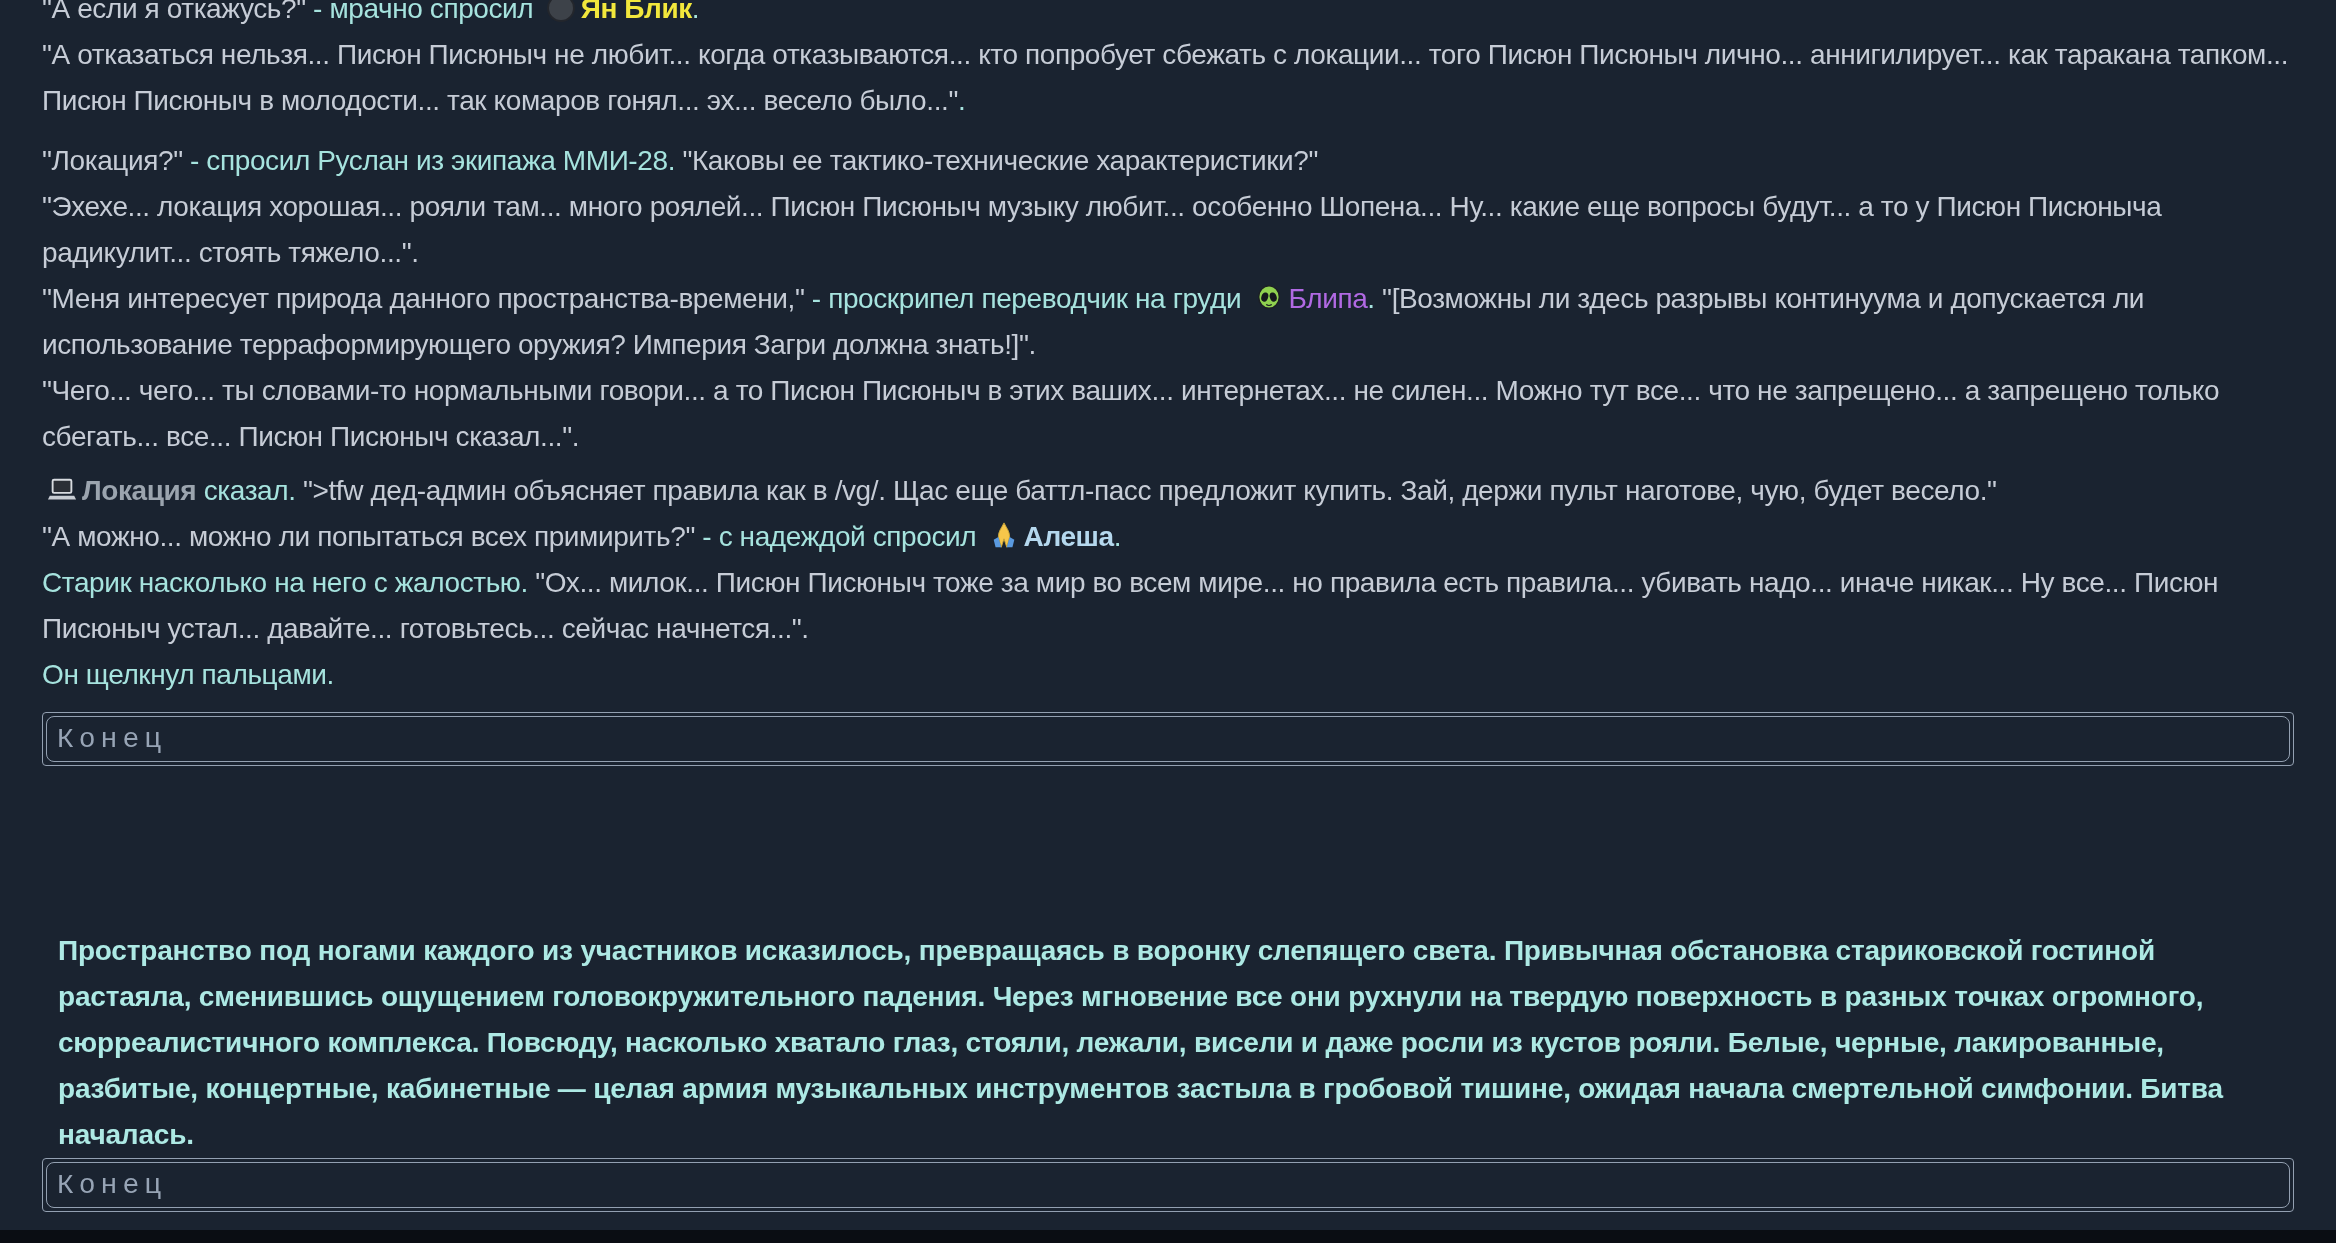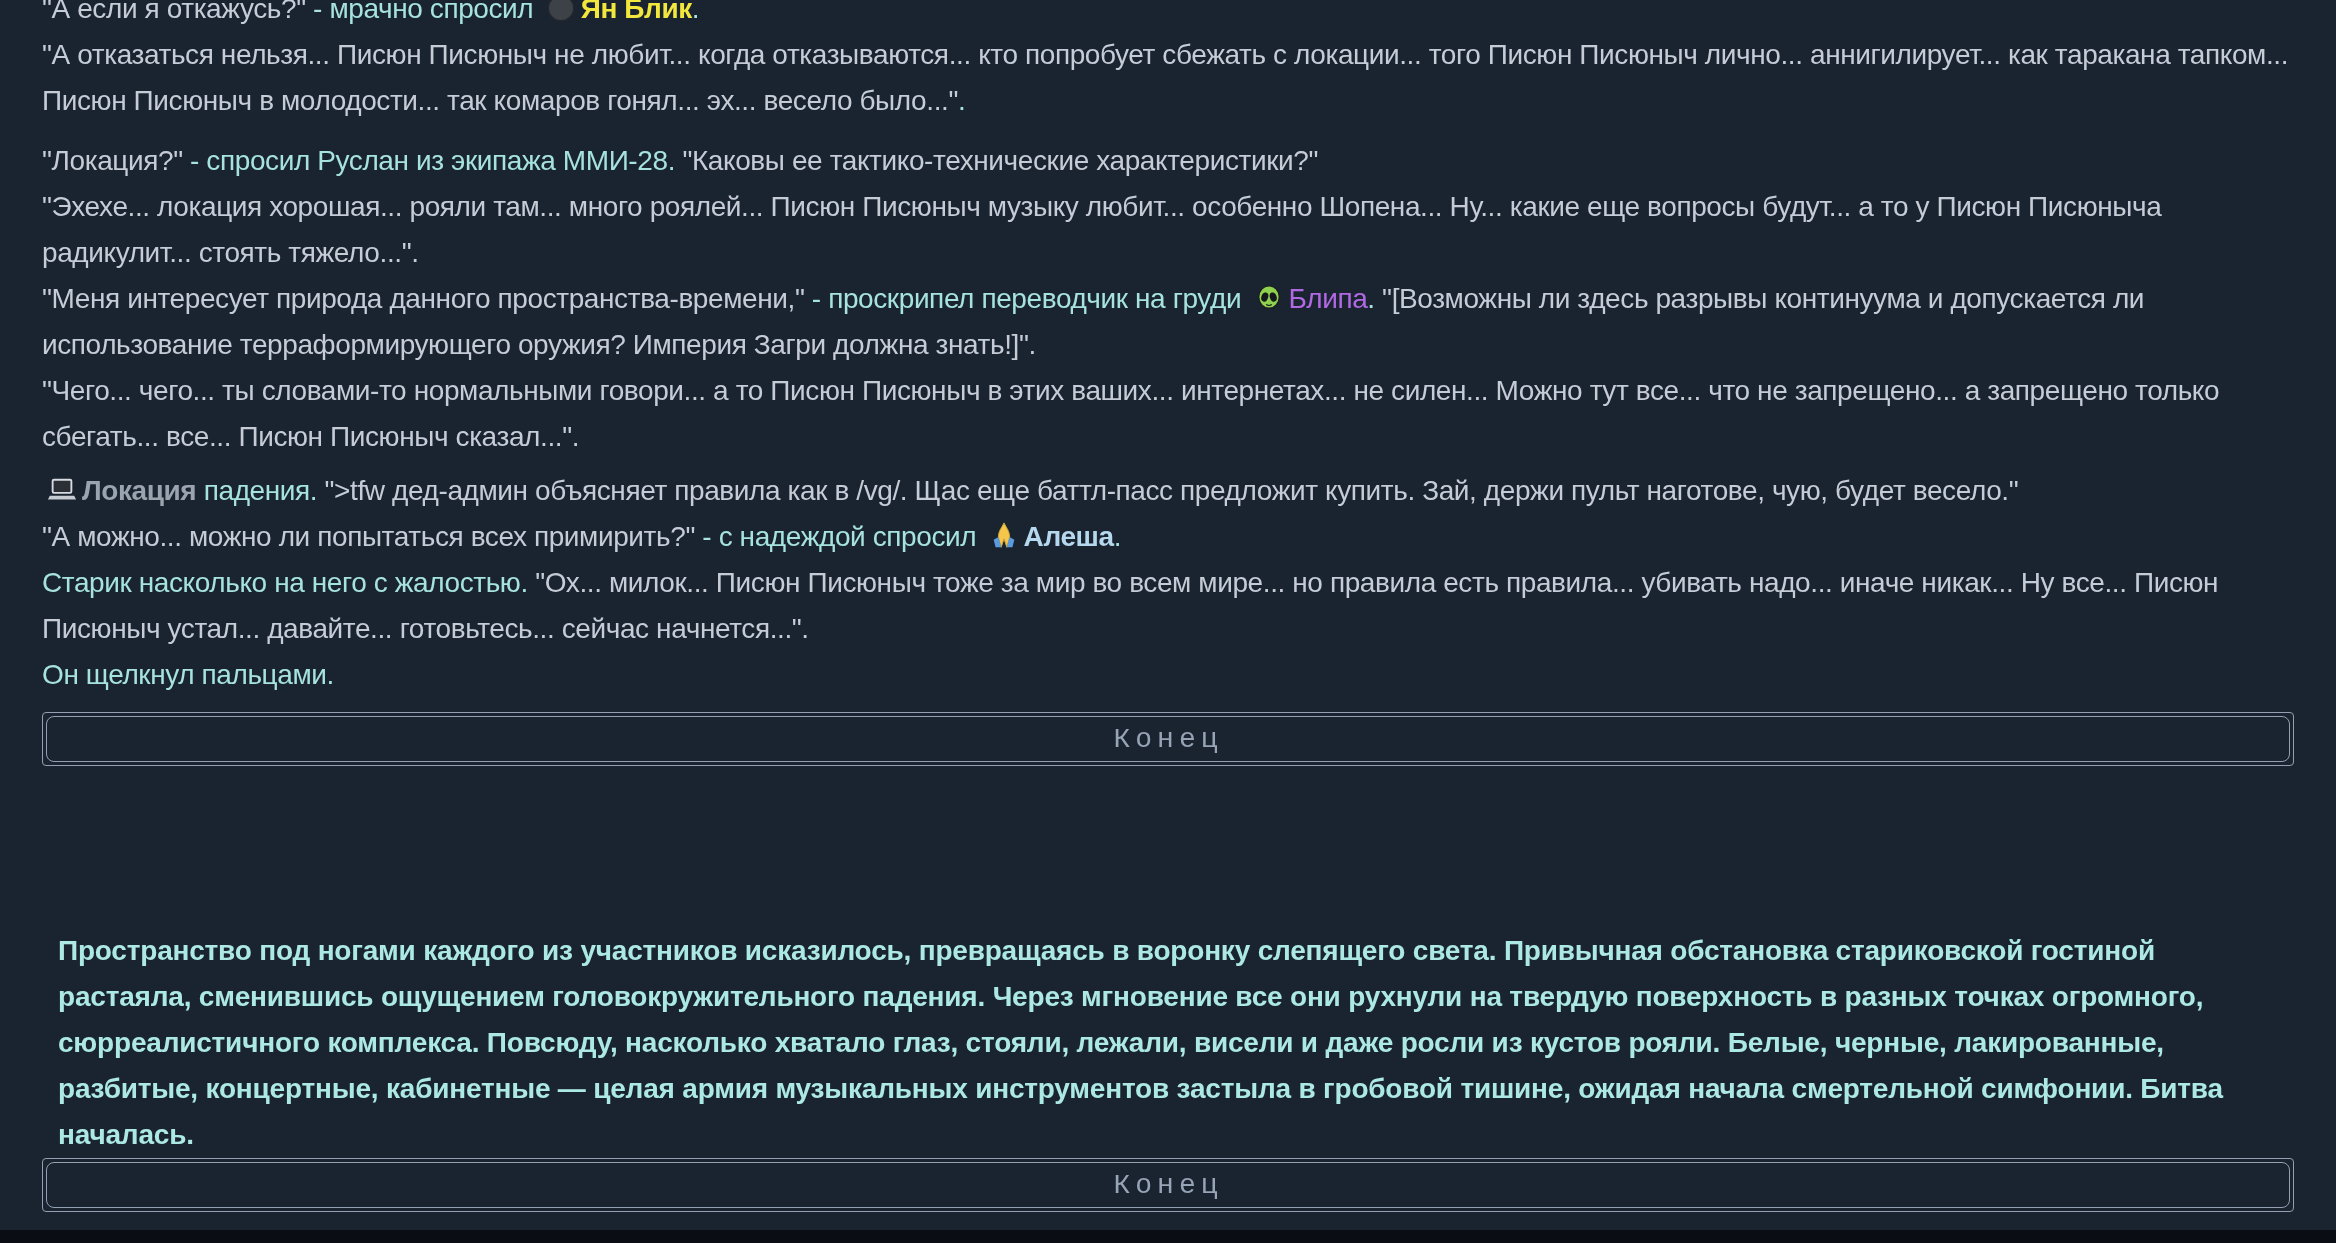--- a/index.html
+++ b/index.html
@@ -23,23 +23,23 @@
   .yellow{color:var(--accent-yellow);font-weight:bold}
   .purple{color:var(--accent-purple);font-weight:normal}
   .grayname{color:var(--accent-gray);font-weight:bold}
   .bluename{color:var(--accent-blue);font-weight:bold}
   .final-para{
     position:absolute;top:928px;left:58px;right:42px;
     color:var(--final-text);font-weight:bold;letter-spacing:-0.2px;
   }
   .btn{
     position:relative;height:54px;width:100%;
-    display:flex;align-items:center;justify-content:center;
+    display:flex;align-items:center;justify-content:flex-start;
     background:transparent;border:1px solid var(--button-border);border-radius:4px;
-    cursor:pointer;padding:8px;
+    cursor:pointer;padding:14px;
   }
   .btn::before{
     content:"";position:absolute;inset:3px;border:1px solid var(--button-border);
     border-radius:8px;pointer-events:none;
   }
   .btn-label{
     font-family:"Liberation Mono",monospace;font-size:28px;letter-spacing:5px;
     color:var(--button-text);
   }
   .btn1{margin-top:14px}
@@ -70,21 +70,21 @@
         <ellipse cx="11.5" cy="15" rx="3.6" ry="5" fill="#15181d" transform="rotate(18 11.5 15)"></ellipse>
         <ellipse cx="20.5" cy="15" rx="3.6" ry="5" fill="#15181d" transform="rotate(-18 20.5 15)"></ellipse>
         <path d="M13 23 Q16 25 19 23" stroke="#15181d" stroke-width="1.2" fill="none"></path>
       </svg><span class="purple">Блипа</span><span class="cyan">.</span><span> "[Возможны ли здесь разрывы континуума и допускается ли использование терраформирующего оружия? Империя Загри должна знать!]".</span></p>
 
   <p><span>"Чего... чего... ты словами-то нормальными говори... а то Писюн Писюныч в этих ваших... интернетах... не силен... Можно тут все... что не запрещено... а запрещено только сбегать... все... Писюн Писюныч сказал...".</span></p>
 
   <p class="mt8"><svg class="emoji" viewBox="0 0 32 32">
         <rect x="6" y="5" width="20" height="14" rx="1.5" fill="#2b2f36" stroke="#d8dbe0" stroke-width="2"></rect>
         <path d="M3 22 L29 22 L31 26 L1 26 Z" fill="#c7ccd3"></path>
-      </svg><span class="grayname">Локация</span><span> </span><span class="cyan">падения.</span><span> "&gt;tfw дед-админ объясняет правила как в /vg/. Щас еще баттл-пасс предложит купить. Зай, держи пульт наготове, чую, будет весело."</span></p>
+      </svg><span class="grayname">Локация</span><span> </span><span class="cyan">сказал.</span><span> "&gt;tfw дед-админ объясняет правила как в /vg/. Щас еще баттл-пасс предложит купить. Зай, держи пульт наготове, чую, будет весело."</span></p>
 
   <p><span>"А можно... можно ли попытаться всех примирить?" </span><span class="cyan">- с надеждой спросил </span><svg class="emoji" viewBox="0 0 32 32">
         <path d="M16 2 C13 8 10 11 10 17 L13 28 L16 19 L19 28 L22 17 C22 11 19 8 16 2 Z" fill="#f6c64a" stroke="#caa53a" stroke-width="1"></path>
         <path d="M5 20 L10 17 L13 28 L7 28 Z" fill="#5a9ae0"></path>
         <path d="M27 20 L22 17 L19 28 L25 28 Z" fill="#5a9ae0"></path>
       </svg><span class="bluename">Алеша</span><span class="cyan">.</span></p>
 
   <p><span class="cyan">Старик насколько на него с жалостью.</span><span> "Ох... милок... Писюн Писюныч тоже за мир во всем мире... но правила есть правила... убивать надо... иначе никак... Ну все... Писюн Писюныч устал... давайте... готовьтесь... сейчас начнется...".</span></p>
 
   <p><span class="cyan">Он щелкнул пальцами.</span></p>

